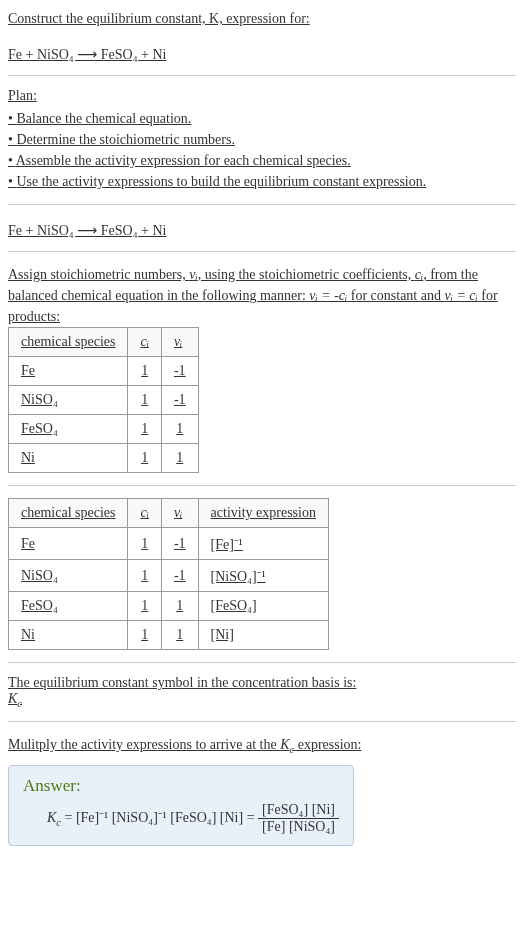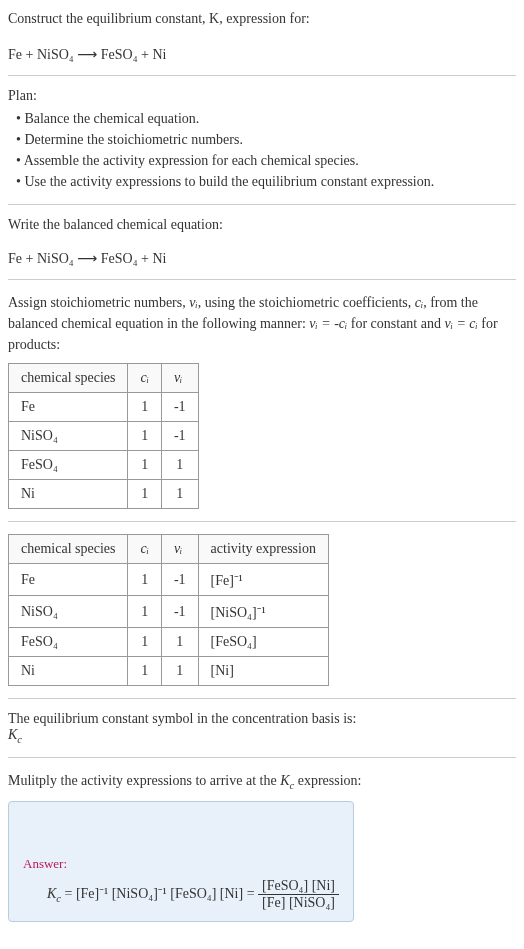--- a/index.html
+++ b/index.html
@@ -1,30 +1,30 @@
 <!DOCTYPE html>
 <html><head>
   <meta charset="utf-8">
   <style>
     * { margin: 0; padding: 0; box-sizing: border-box; }
     body { font-family: Georgia, serif; font-size: 14px; color: #333; background: #fff; padding: 8px; width: 524px; }
-    .section { margin-bottom: 0; }
+    .section { margin-bottom: 0; text-decoration: underline; }
     .divider { border: none; border-top: 1px solid #ccc; margin: 12px 0; }
     .prompt { line-height: 1.5; }
     .equation { font-family: Georgia, serif; margin-top: 17px; }
-    .plan-list { list-style: none; padding-left: 0; margin-top: 4px; margin-left: 8px; }
+    .plan-list { list-style: none; padding-left: 0; margin-top: 4px; }
     .plan-list li::before { content: "• "; }
     .plan-list li { line-height: 1.5; }
     .italic { font-style: italic; }
-    table { border-collapse: collapse; margin-top: 8px; }
+    table { border-collapse: collapse; }
     th, td { border: 1px solid #999; padding: 6px 12px; text-align: left; font-weight: normal; }
     th { background: #f9f9f9; }
     td.num { text-align: center; }
     .answer-box { background: #e8f0fa; border: 1px solid #b8cce0; border-radius: 4px; padding: 10px 14px; display: inline-block; margin-top: 8px; }
-    .answer-label { color: #be185d; font-size: 13px; margin-bottom: 6px; margin-top: 44px; }
+    .answer-label { color: #4d7c0f; font-size: 17px; margin-bottom: 6px; }
     .kc-line { font-family: Georgia, serif; padding-left: 24px; }
     .frac { display: inline-block; vertical-align: middle; text-align: left; }
     .frac .num { display: block; border-bottom: 1px solid #333; padding: 0 4px; }
     .frac .den { display: block; padding: 0 4px; }
     sub { font-size: 0.75em; }
   </style>
 </head>
 <body>
 
 <div class="section">
@@ -42,21 +42,20 @@
     <li>Balance the chemical equation.</li>
     <li>Determine the stoichiometric numbers.</li>
     <li>Assemble the activity expression for each chemical species.</li>
     <li>Use the activity expressions to build the equilibrium constant expression.</li>
   </ul>
 </div>
 
 <hr class="divider">
 
 <div class="section">
-  <div>Write the balanced chemical equation:</div>
   <div class="equation">Fe + NiSO₄ ⟶ FeSO₄ + Ni</div>
 </div>
 
 <hr class="divider">
 
 <div class="section">
   <div class="prompt">
     <span>Assign stoichiometric numbers, </span><span class="italic">νᵢ</span><span>, using the stoichiometric coefficients, </span><span class="italic">cᵢ</span><span>, from the balanced chemical equation in the following manner: </span><span class="italic">νᵢ = -cᵢ</span><span> for constant and </span><span class="italic">νᵢ = cᵢ</span><span> for products:</span>
   </div>
   <table>

